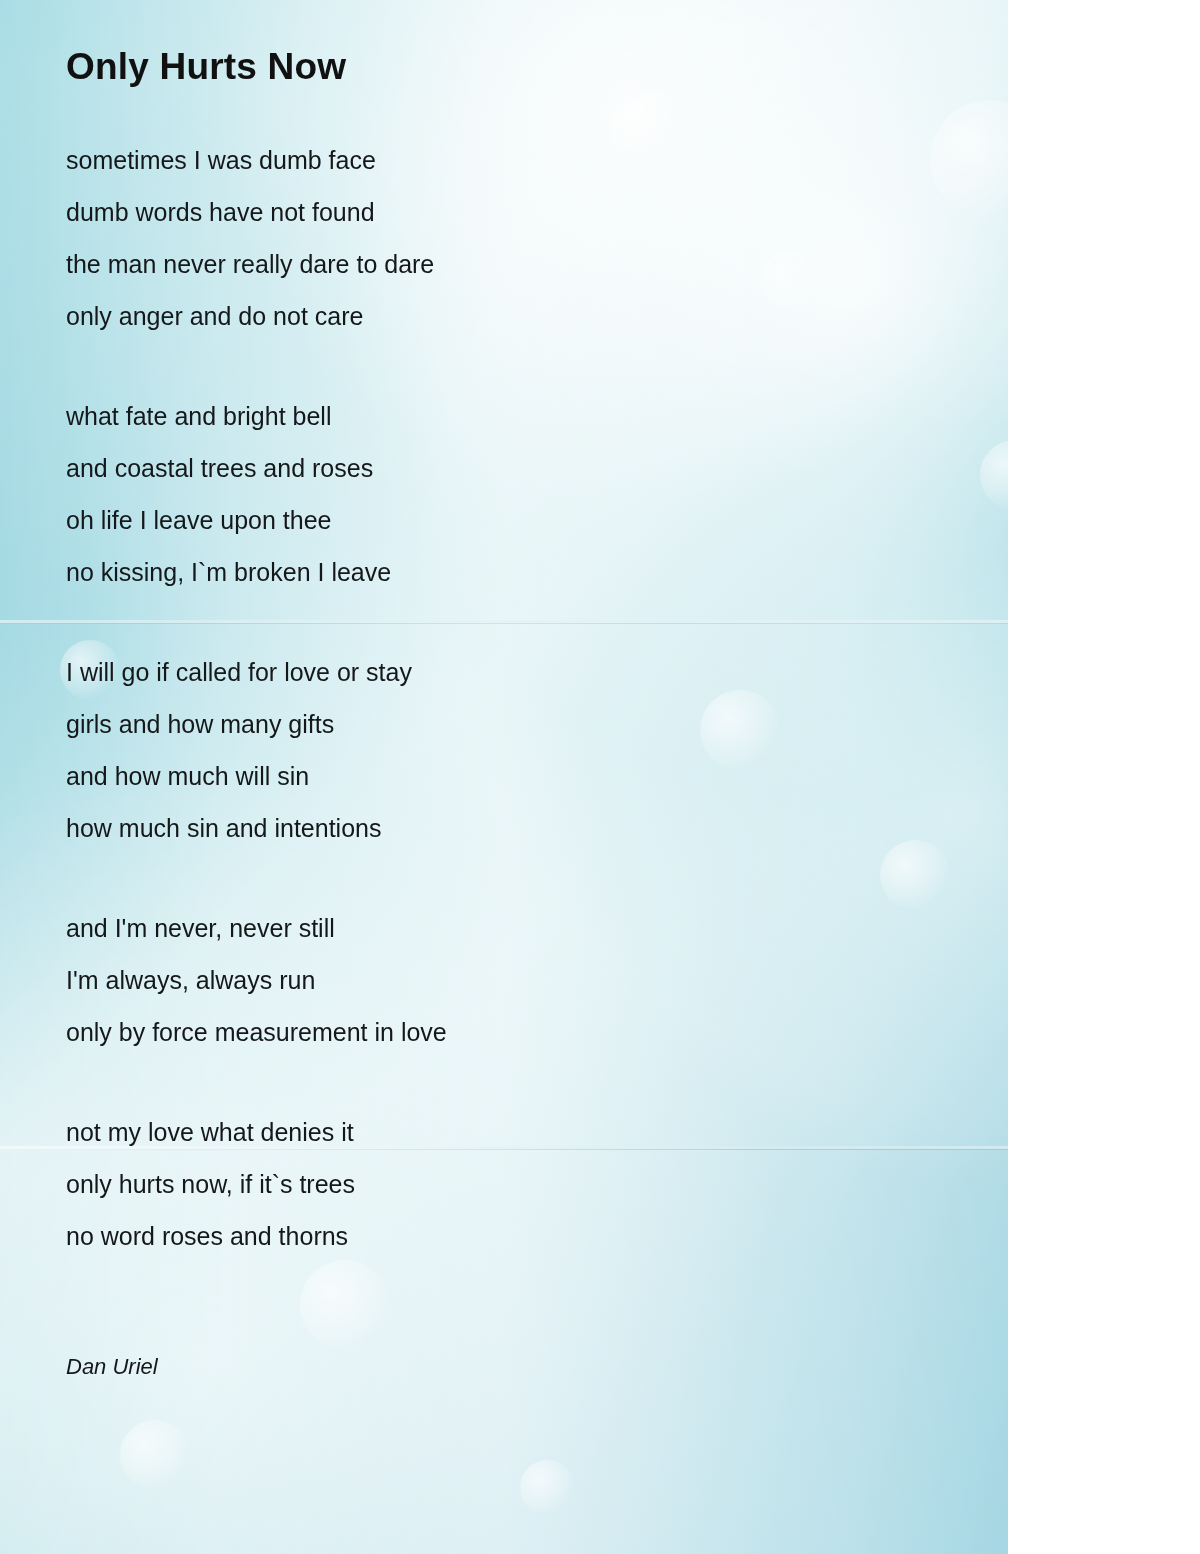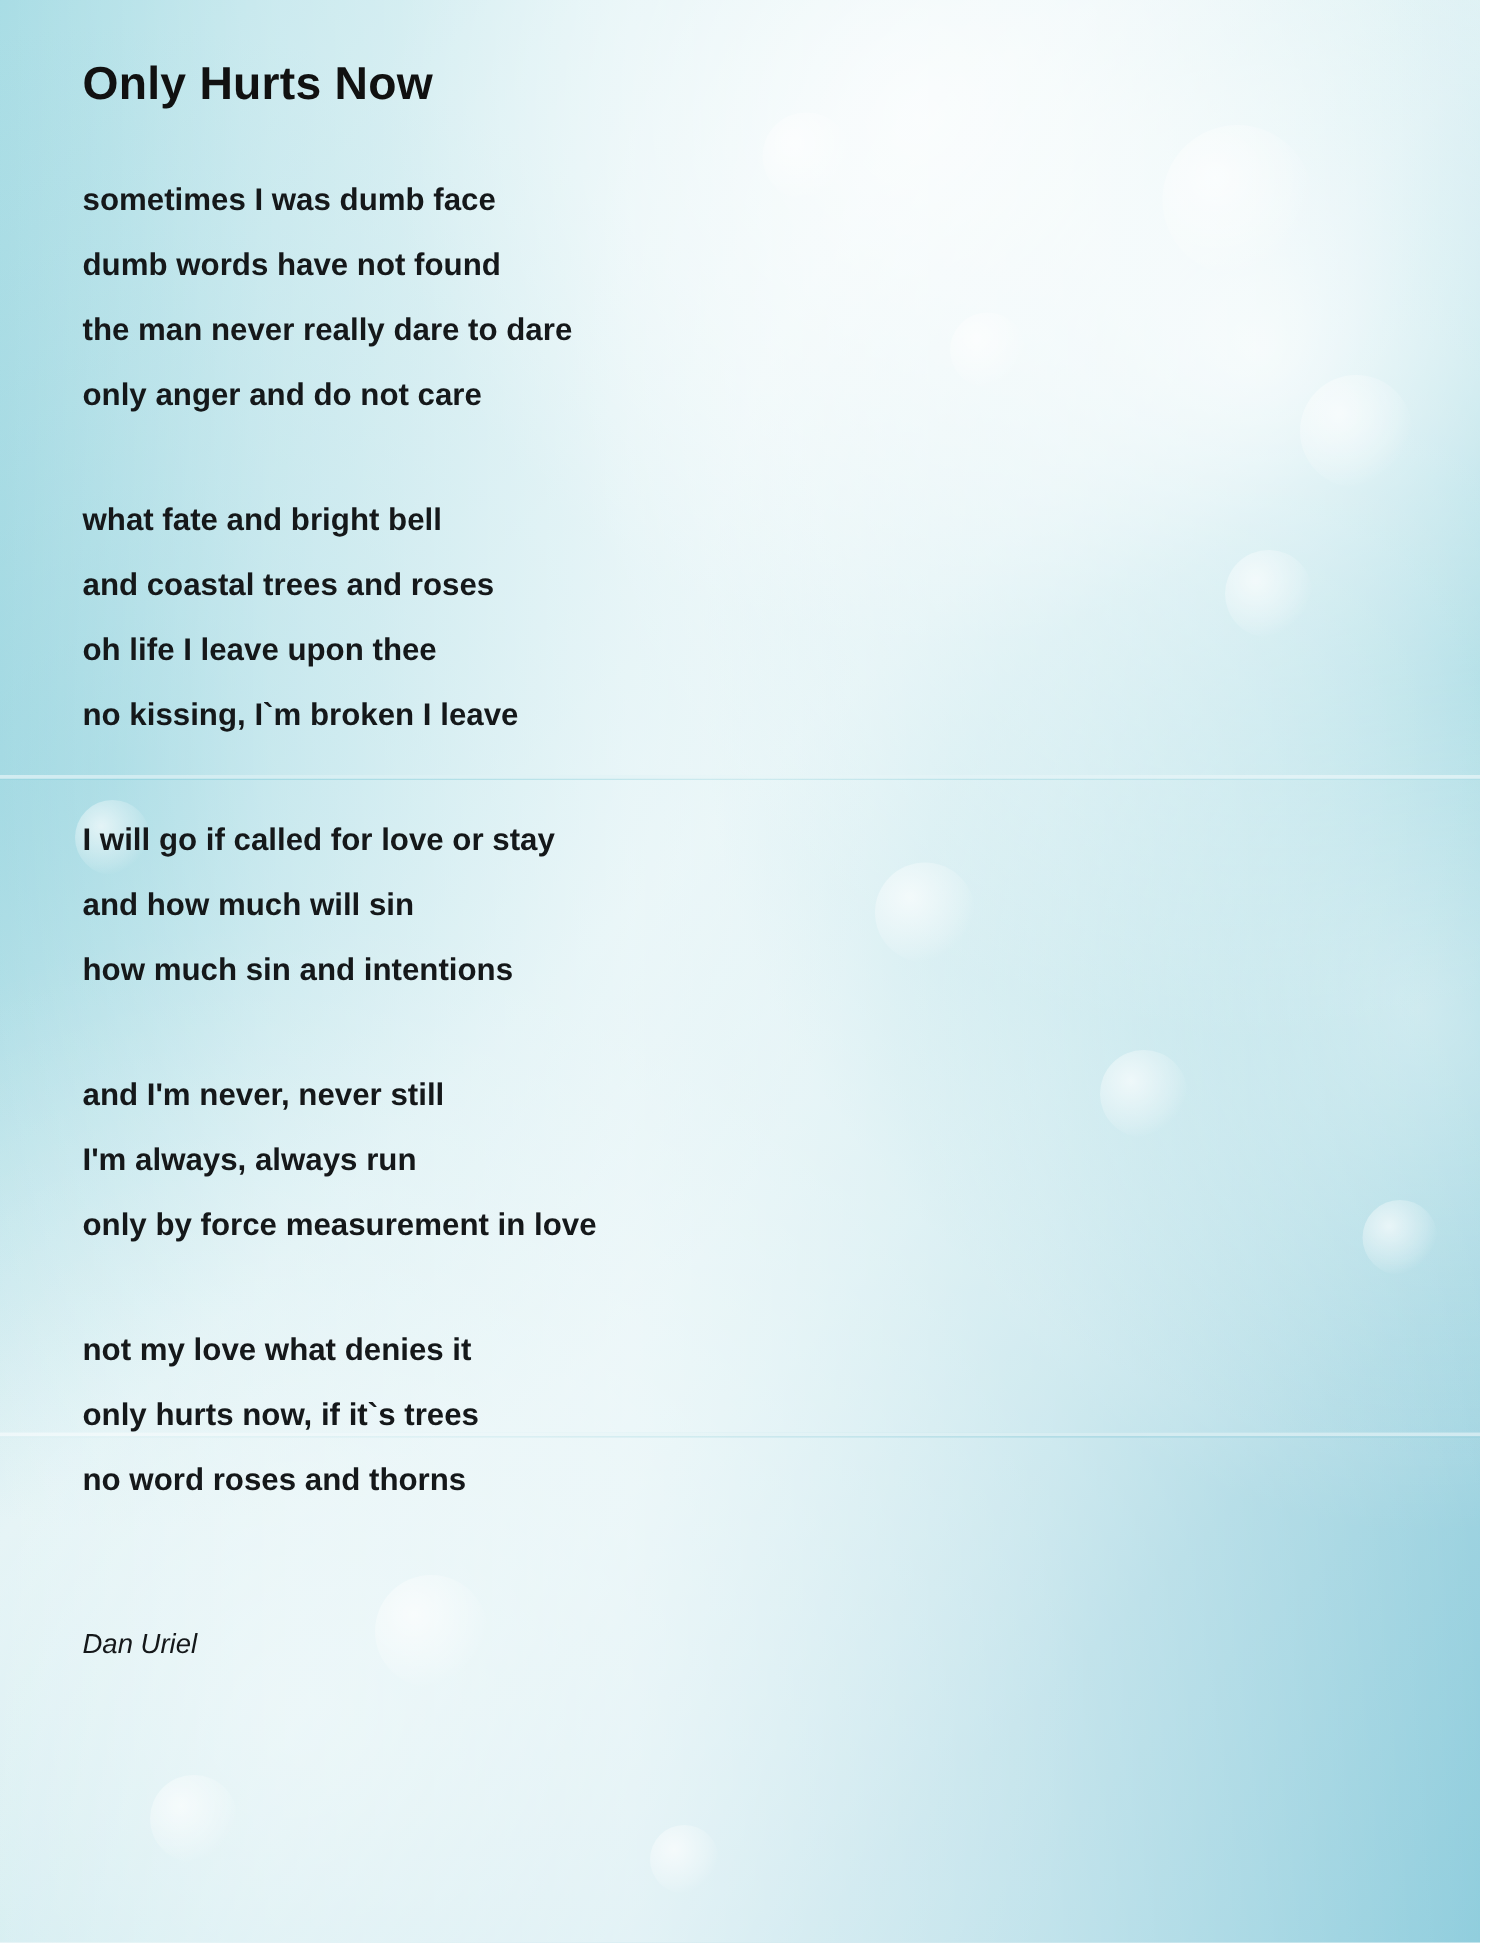--- a/index.html
+++ b/index.html
@@ -8,21 +8,21 @@
   }
   body {
     width: 1200px;
     height: 1554px;
     font-family: "Liberation Sans", sans-serif;
     overflow: hidden;
   }
 
   #poem-page {
     position: relative;
-    width: 1184px;
+    width: 1008px;
     height: 1554px;
     background:
       radial-gradient(circle at 85% 18%, rgba(255,255,255,0.85) 0%, rgba(255,255,255,0.0) 34%),
       radial-gradient(circle at 62% 6%, rgba(255,255,255,0.75) 0%, rgba(255,255,255,0.0) 26%),
       radial-gradient(circle at 96% 52%, rgba(255,255,255,0.55) 0%, rgba(255,255,255,0.0) 30%),
       radial-gradient(circle at 20% 88%, rgba(255,255,255,0.45) 0%, rgba(255,255,255,0.0) 38%),
       radial-gradient(circle at 8% 40%, rgba(120,200,215,0.55) 0%, rgba(120,200,215,0.0) 42%),
       radial-gradient(circle at 100% 35%, rgba(60,175,195,0.75) 0%, rgba(60,175,195,0.0) 40%),
       linear-gradient(135deg, #9fd9e2 0%, #b9e2e8 22%, #d9eff2 45%, #bfe4ea 62%, #96cfdd 80%, #7fc6d8 100%);
     overflow: hidden;
@@ -73,21 +73,21 @@
   }
 
   .stanza {
     margin: 0 0 48px 0;
   }
   .stanza:last-of-type {
     margin-bottom: 0;
   }
   .line {
     font-size: 25px;
-    font-weight: bold;
+    font-weight: normal;
     color: #15181a;
     line-height: 52px;
     white-space: pre;
   }
 
   .author {
     margin-top: 92px;
     font-size: 22px;
     font-style: italic;
     color: #15181a;
@@ -131,20 +131,21 @@
 
     <div class="stanza">
       <div class="line">what fate and bright bell</div>
       <div class="line">and coastal trees and roses</div>
       <div class="line">oh life I leave upon thee</div>
       <div class="line">no kissing, I`m broken I leave</div>
     </div>
 
     <div class="stanza">
       <div class="line">I will go if called for love or stay</div>
+      <div class="line">girls and how many gifts</div>
       <div class="line">and how much will sin</div>
       <div class="line">how much sin and intentions</div>
     </div>
 
     <div class="stanza">
       <div class="line">and I'm never, never still</div>
       <div class="line">I'm always, always run</div>
       <div class="line">only by force measurement in love</div>
     </div>
 

